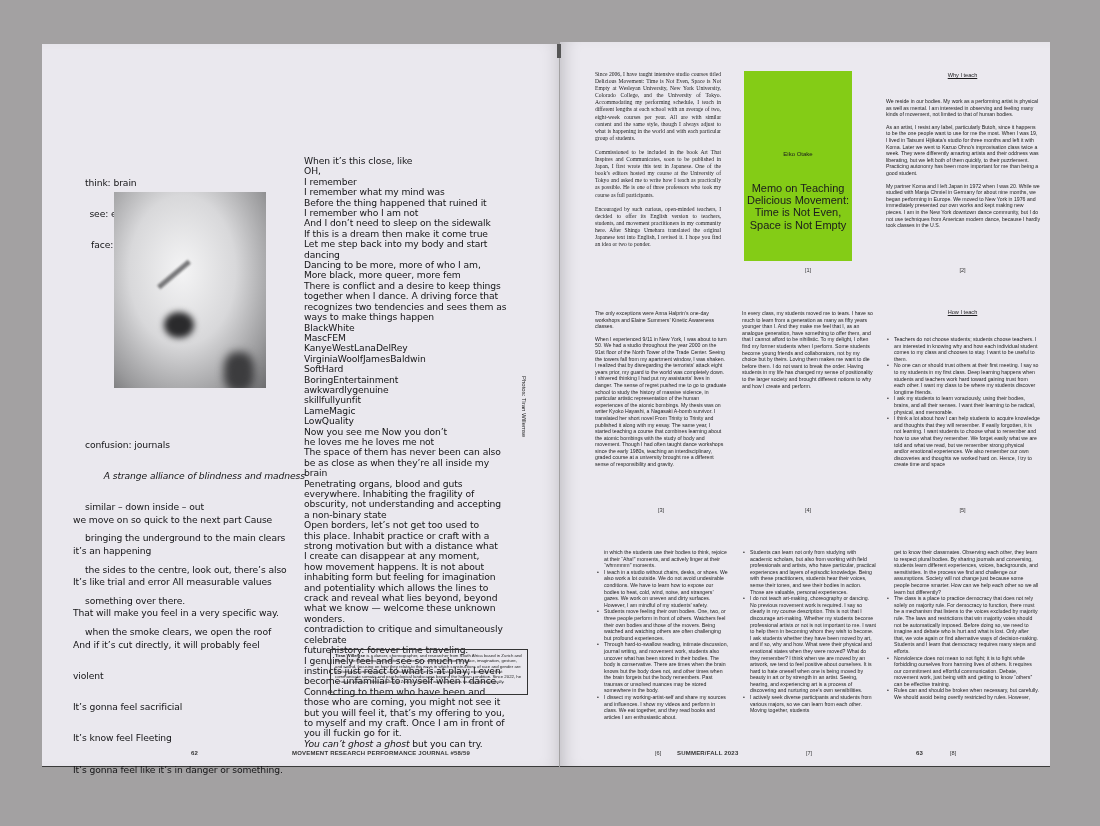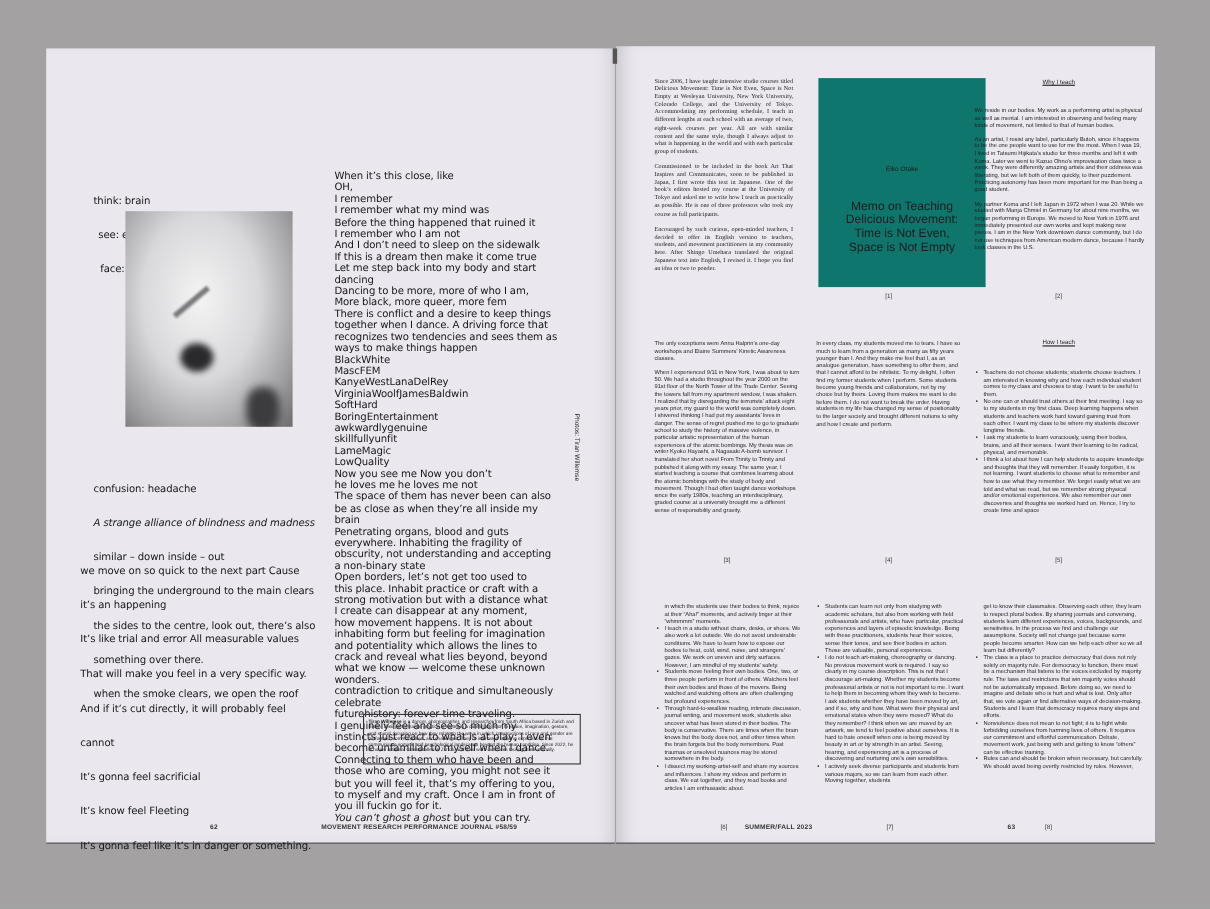--- a/index.html
+++ b/index.html
@@ -3,37 +3,37 @@
 <meta charset="utf-8">
 <style>
   html, body { margin:0; padding:0; }
   body { width:1100px; height:826px; background:#a3a1a2; position:relative; overflow:hidden; font-family:"Liberation Sans", sans-serif; color:#1b1b1d; }
   .page { position:absolute; background:#eae8ee; }
   .page.left { left:42px; top:44px; width:517px; height:722px; border-bottom:1px solid #3a3a3a; box-shadow: inset -12px 0 18px -12px rgba(0,0,0,0.18); }
   .page.right { left:560px; top:42px; width:490px; height:724px; border-bottom:1px solid #3a3a3a; box-shadow: inset 14px 0 18px -12px rgba(0,0,0,0.22); background:#ebe9ef; }
   .gutter { position:absolute; left:557px; top:44px; width:4px; height:14px; background:#555; }
   .abs { position:absolute; }
   .poem { font-family:"DejaVu Sans", sans-serif; font-size:9.2px; line-height:10.4px; letter-spacing:-0.1px; white-space:pre-wrap; color:#151517; }
-  .poem .it { font-style:italic; }
+  .poem .it { font-style:italic;text-align:right; }
   .photo { position:absolute; left:114px; top:192px; width:152px; height:196px; background:radial-gradient(ellipse at 45% 40%, #f4f4f5 0%, #d8d8da 45%, #9a9a9c 80%, #6c6c6e 100%); overflow:hidden; }
   .photo .shade1 { position:absolute; left:50px; top:120px; width:30px; height:26px; background:#2a2a2c; border-radius:50%; filter:blur(3px); }
   .photo .shade2 { position:absolute; left:110px; top:160px; width:30px; height:40px; background:#3c3c3e; border-radius:40%; filter:blur(4px); }
   .photo .shade3 { position:absolute; left:40px; top:80px; width:40px; height:5px; background:#7a7a7c; transform:rotate(-40deg); filter:blur(1px); }
   .bio { position:absolute; left:330px; top:649px; width:198px; height:46px; border:1px solid #333; padding:3px 4px; box-sizing:border-box; font-size:4.3px; line-height:5.3px; color:#222; }
   .bio b { font-weight:bold; }
   .vert { position:absolute; left:527px; top:376px; transform-origin:0 0; transform:rotate(90deg); font-size:6px; color:#222; white-space:nowrap; }
   .folio { font-size:6px; font-weight:bold; letter-spacing:0.2px; color:#333; }
   .serif { font-family:"Liberation Serif", serif; font-size:5.6px; line-height:7.1px; color:#222; text-align:justify; }
   .serif p { margin:0 0 7px 0; }
   .sans-sm { font-size:5.2px; line-height:6.6px; color:#222; }
   .sans-sm p { margin:0 0 6px 0; }
   .sans-sm ul { margin:0; padding:0 0 0 8px; list-style:none; }
   .sans-sm li { position:relative; }
   .sans-sm li::before { content:"•"; position:absolute; left:-7px; }
-  .title-box { position:absolute; left:744px; top:71px; width:152px; height:190px; background:#0f766e; }
+  .title-box { position:absolute; left:744px; top:71px; width:108px; height:190px; background:#84cc16; }
   .title-box .author { position:absolute; top:80px; width:100%; text-align:center; font-size:6px; }
   .title-box .title { position:absolute; top:111px; left:0; width:100%; text-align:center; font-size:11px; line-height:12.2px; font-weight:normal; }
   .sec-h { font-size:5.6px; text-decoration:underline; text-align:center; }
   .ref { font-size:5.6px; text-align:center; color:#333; }
 </style>
 </head>
 <body>
 
 <div class="page left"></div>
 <div class="page right"></div>
@@ -45,36 +45,36 @@
   <div>face: me</div>
 </div>
 
 <div class="photo">
   <div class="shade3"></div>
     <div class="shade1"></div>
     <div class="shade2"></div>
 </div>
 
 <div class="abs poem" style="left:85px; top:419px; width:220px;">
-  <div>confusion: headache</div>
+  <div>confusion: journals</div>
   <div class="it">A strange alliance of blindness and madness</div>
   <div>similar – down inside – out</div>
   <div>bringing the underground to the main clears</div>
   <div>the sides to the centre, look out, there’s also</div>
   <div>something over there.</div>
   <div>when the smoke clears, we open the roof</div>
 </div>
 
 <div class="abs poem" style="left:73px; top:494px; width:230px;">
   <div>we move on so quick to the next part Cause</div>
   <div>it’s an happening</div>
   <div>It’s like trial and error All measurable values</div>
   <div>That will make you feel in a very specific way.</div>
   <div>And if it’s cut directly, it will probably feel</div>
-  <div>cannot</div>
+  <div>violent</div>
   <div>It’s gonna feel sacrificial</div>
   <div>It’s know feel Fleeting</div>
   <div>It’s gonna feel like it’s in danger or something.</div>
 </div>
 
 <div class="abs poem" id="poem-main" style="left:304px; top:156px; width:240px;"><div>When it’s this close, like</div><div>OH,</div><div>I remember</div><div>I remember what my mind was</div><div>Before the thing happened that ruined it</div><div>I remember who I am not</div><div>And I don’t need to sleep on the sidewalk</div><div>If this is a dream then make it come true</div><div>Let me step back into my body and start</div><div>dancing</div><div>Dancing to be more, more of who I am,</div><div>More black, more queer, more fem</div><div>There is conflict and a desire to keep things</div><div>together when I dance. A driving force that</div><div>recognizes two tendencies and sees them as</div><div>ways to make things happen</div><div>BlackWhite</div><div>MascFEM</div><div>KanyeWestLanaDelRey</div><div>VirginiaWoolfJamesBaldwin</div><div>SoftHard</div><div>BoringEntertainment</div><div>awkwardlygenuine</div><div>skillfullyunfit</div><div>LameMagic</div><div>LowQuality</div><div>Now you see me Now you don’t</div><div>he loves me he loves me not</div><div>The space of them has never been can also</div><div>be as close as when they’re all inside my</div><div>brain</div><div>Penetrating organs, blood and guts</div><div>everywhere. Inhabiting the fragility of</div><div>obscurity, not understanding and accepting</div><div>a non-binary state</div><div>Open borders, let’s not get too used to</div><div>this place. Inhabit practice or craft with a</div><div>strong motivation but with a distance what</div><div>I create can disappear at any moment,</div><div>how movement happens. It is not about</div><div>inhabiting form but feeling for imagination</div><div>and potentiality which allows the lines to</div><div>crack and reveal what lies beyond, beyond</div><div>what we know — welcome these unknown</div><div>wonders.</div><div>contradiction to critique and simultaneously</div><div>celebrate</div><div>futurehistory: forever time traveling.</div><div>I genuinely feel and see so much my</div><div>instincts just react to what is at play; I even</div><div>become unfamiliar to myself when I dance.</div><div>Connecting to them who have been and</div><div>those who are coming, you might not see it</div><div>but you will feel it, that’s my offering to you,</div><div>to myself and my craft. Once I am in front of</div><div>you ill fuckin go for it.</div><div><span class="it">You can’t ghost a ghost</span><span> but you can try.</span></div></div>
 
 <div class="vert">Photos: Tiran Willemse</div>
 
 <div class="bio">

